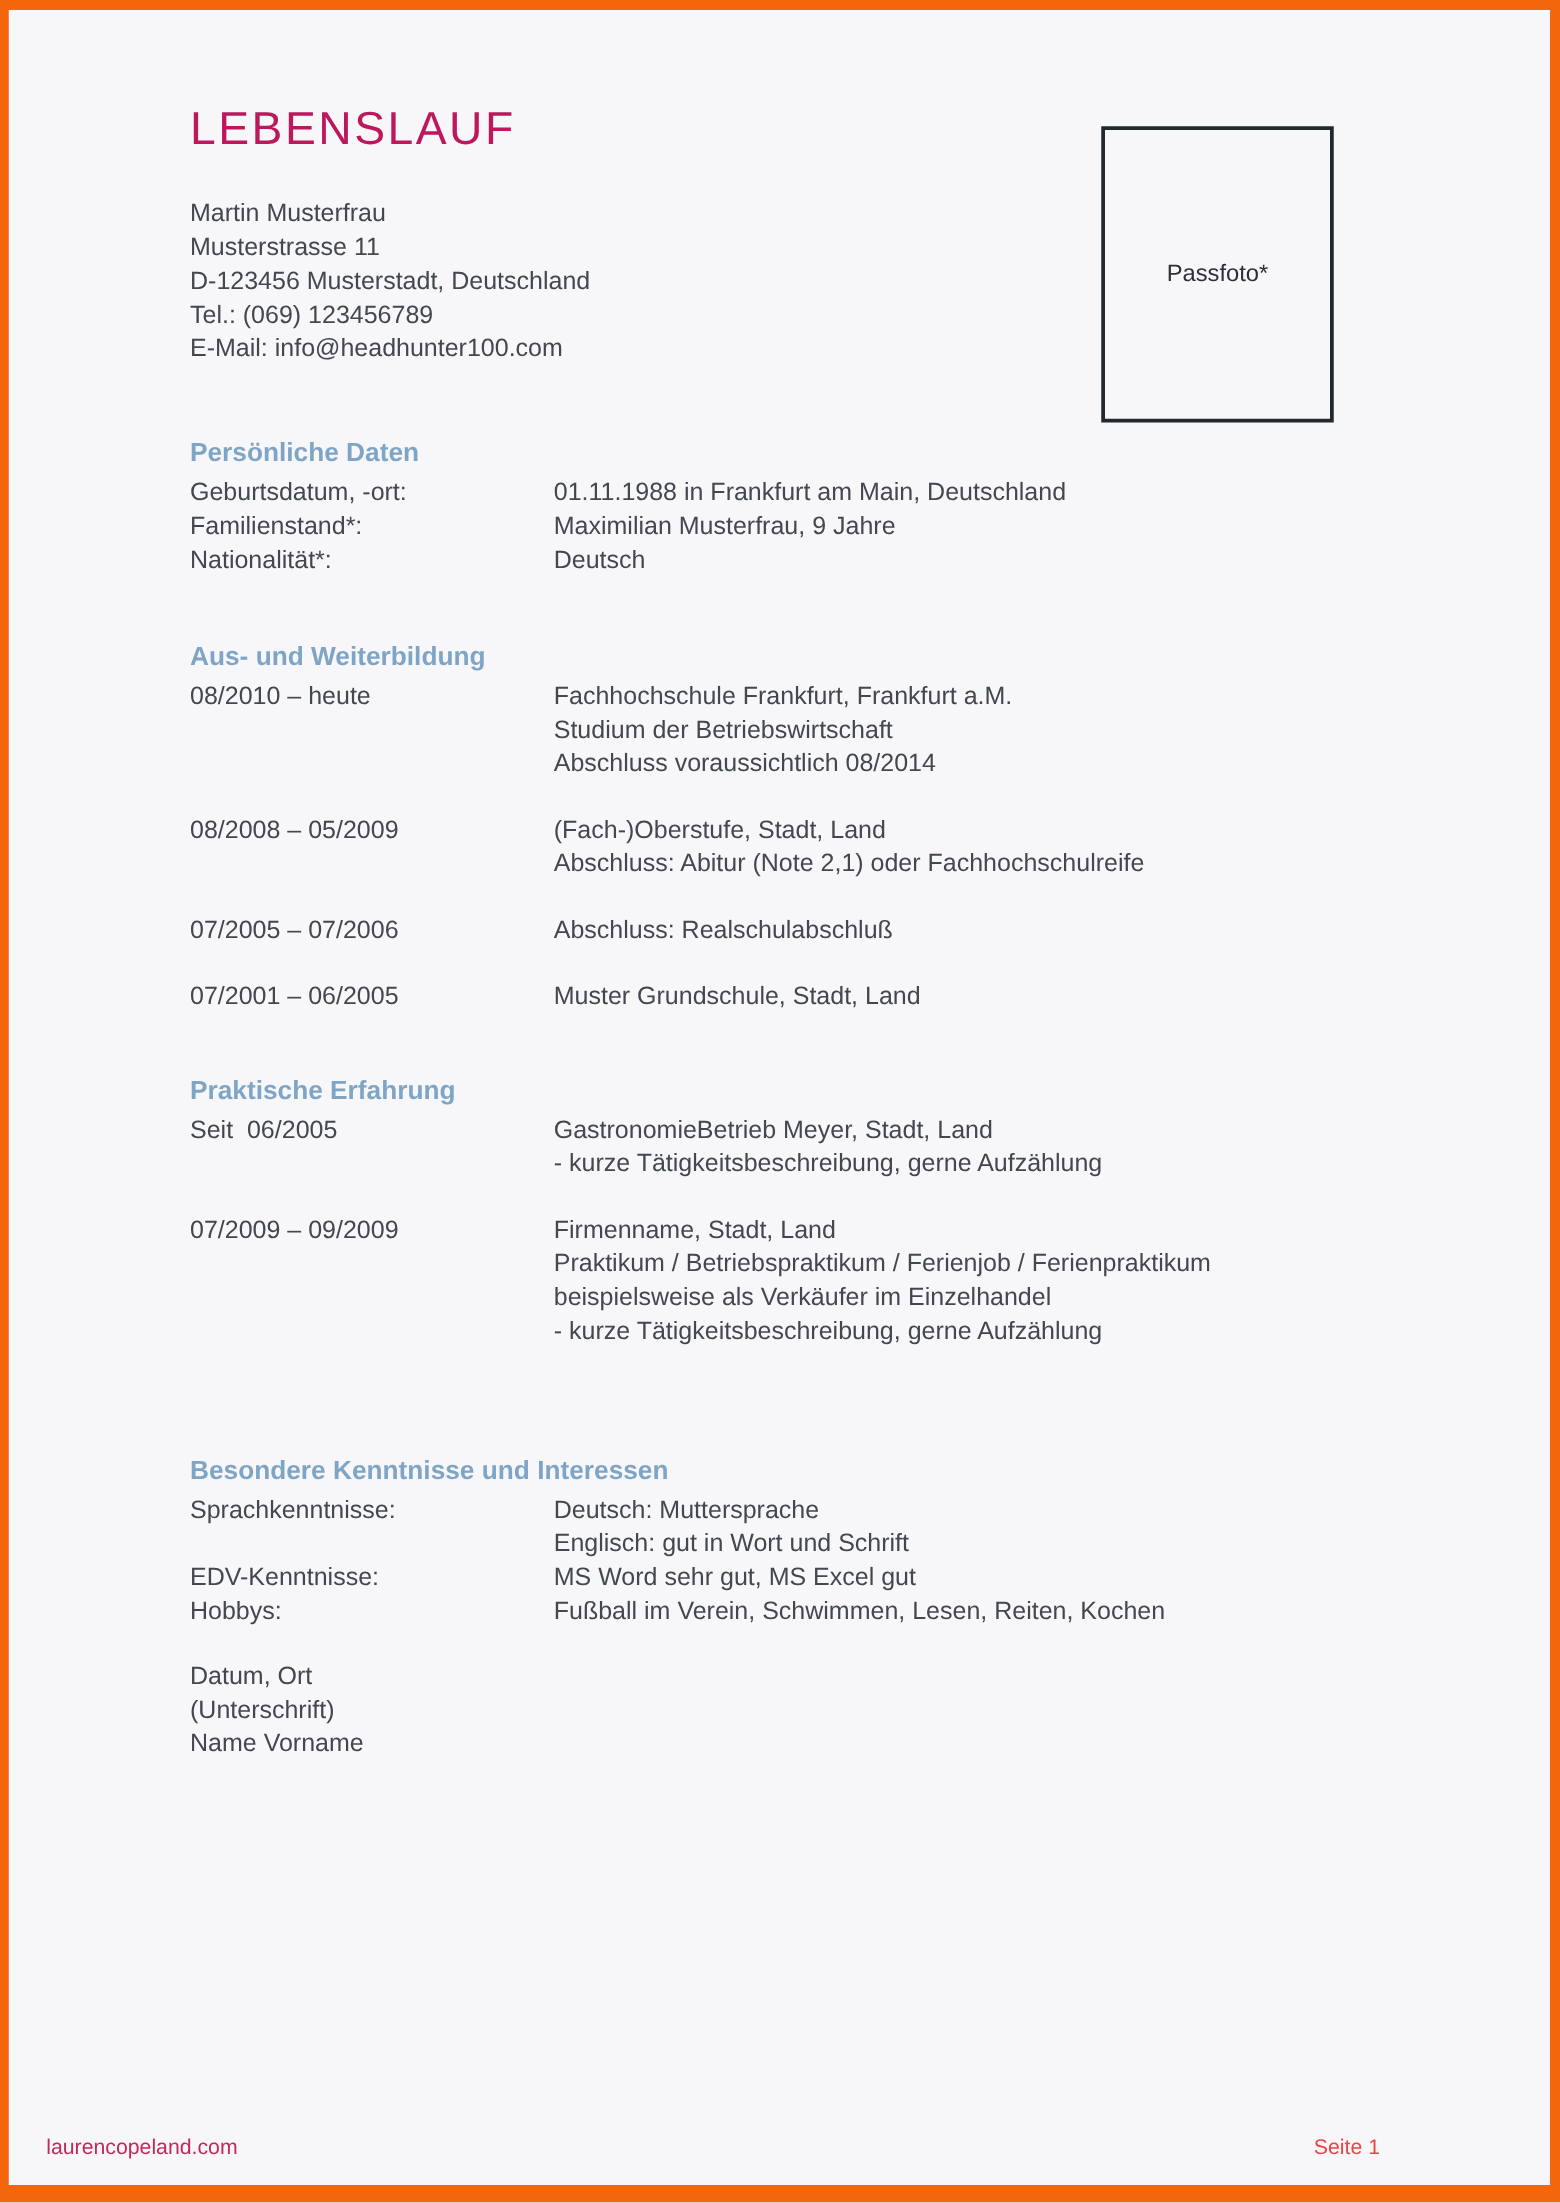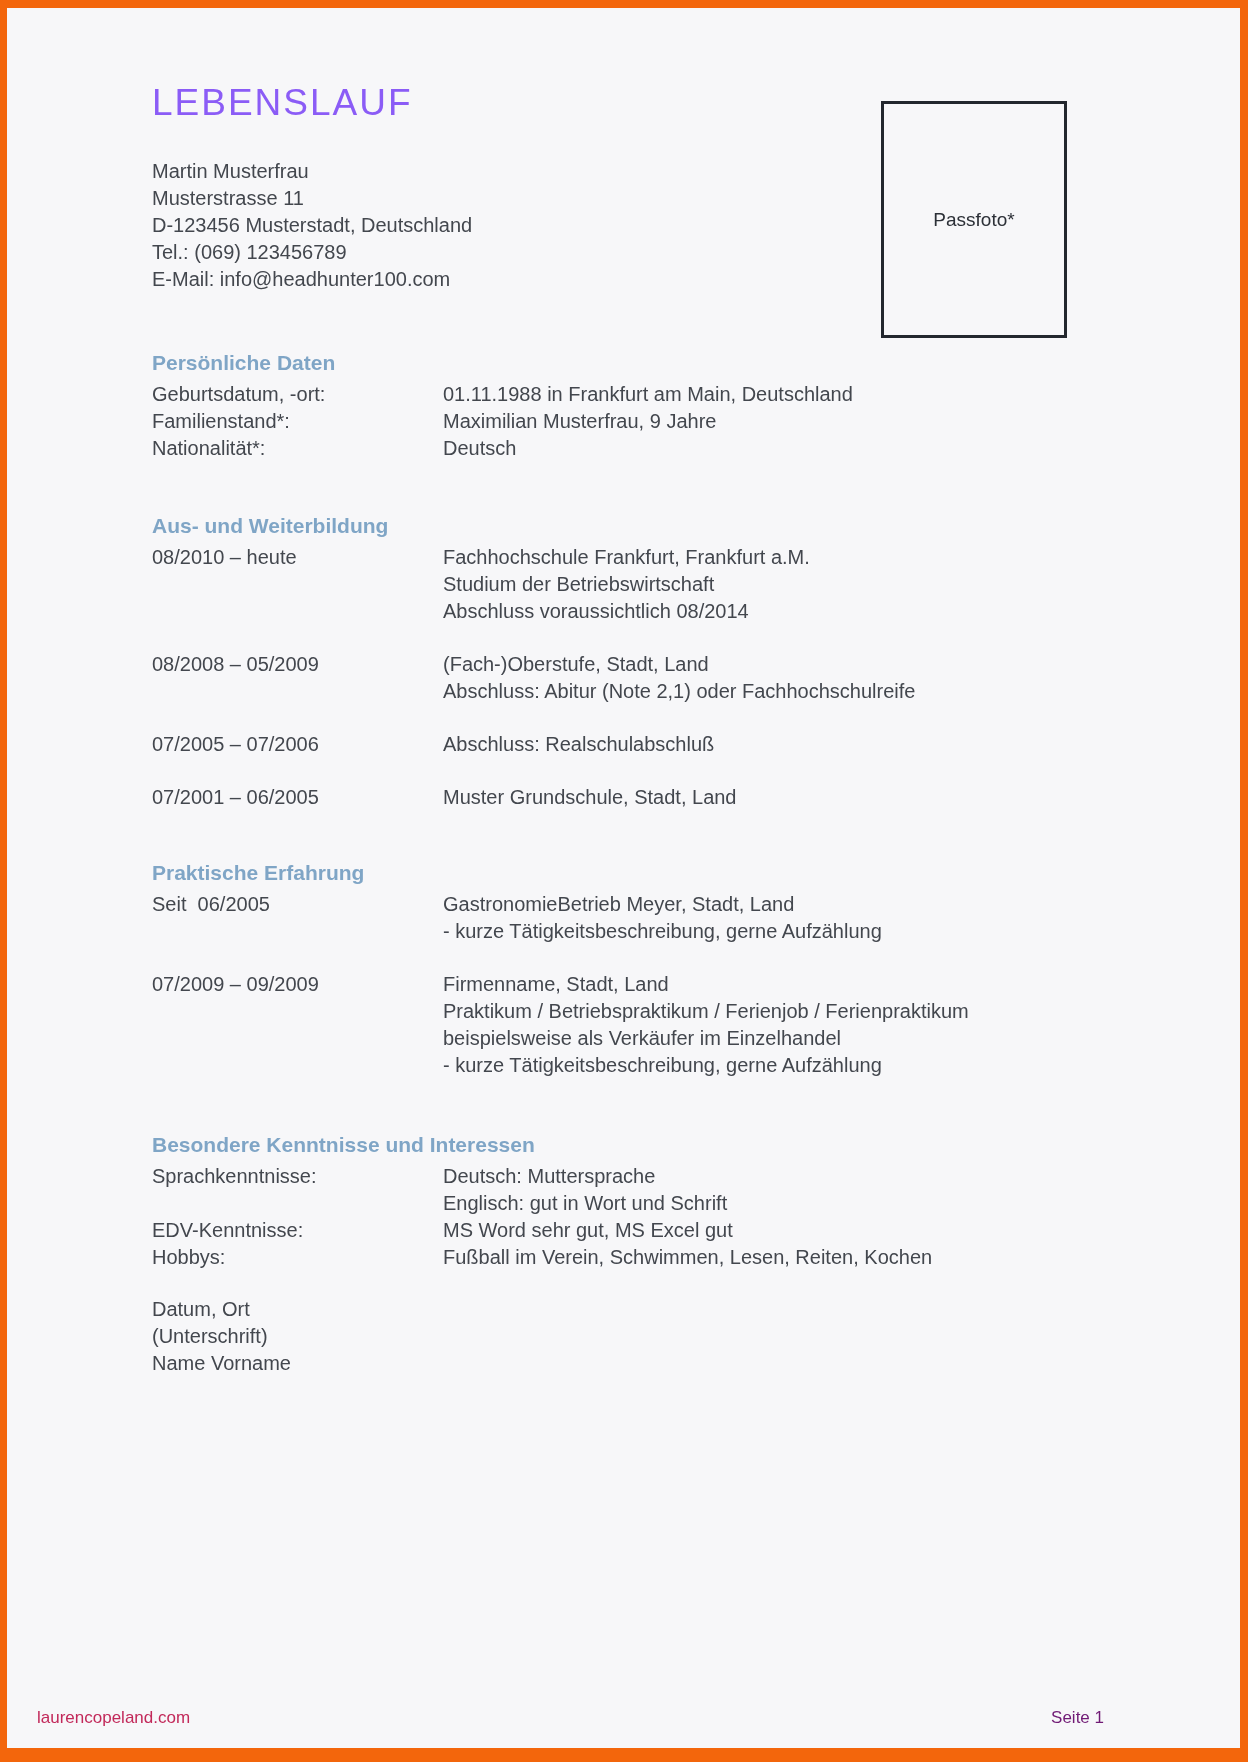--- a/index.html
+++ b/index.html
@@ -27,21 +27,21 @@
   .content {
     padding-left: 145px;
     padding-right: 50px;
   }
   .title {
     margin: 74px 0 0 0;
     font-size: 37px;
     font-weight: 400;
     letter-spacing: 2px;
     line-height: 42px;
-    color: #8b5cf6;
+    color: #be185d;
   }
   .contact {
     margin-top: 34px;
     font-size: 20px;
     line-height: 27px;
     color: #43474e;
   }
   .section { color: #43474e; }
   .section-heading {
     font-size: 21px;
@@ -58,21 +58,21 @@
   }
   .row .label {
     flex: 0 0 291px;
     width: 291px;
     white-space: pre-wrap;
   }
   .row .value { flex: 1 1 auto; }
   .sec-1 { margin-top: 56px; }
   .sec-2 { margin-top: 50px; }
   .sec-3 { margin-top: 48px; }
-  .sec-4 { margin-top: 52px; }
+  .sec-4 { margin-top: 84px; }
   .spaced .row + .row { margin-top: 26px; }
   .signature {
     margin-top: 25px;
     font-size: 20px;
     line-height: 27px;
     color: #43474e;
   }
   .passfoto {
     position: absolute;
     left: 874px;
@@ -95,21 +95,21 @@
     display: flex;
     justify-content: space-between;
     align-items: baseline;
     font-size: 17px;
   }
   .footer .site {
     color: #c2295a;
     cursor: pointer;
     text-align: center;
   }
-  .footer .pagenum { color: #701a75; }
+  .footer .pagenum { color: #ef4444; }
 </style>
 </head>
 <body>
 
 <div class="frame">
   <div class="page">
 
     <div class="content">
 
       <h1 class="title">LEBENSLAUF</h1>

